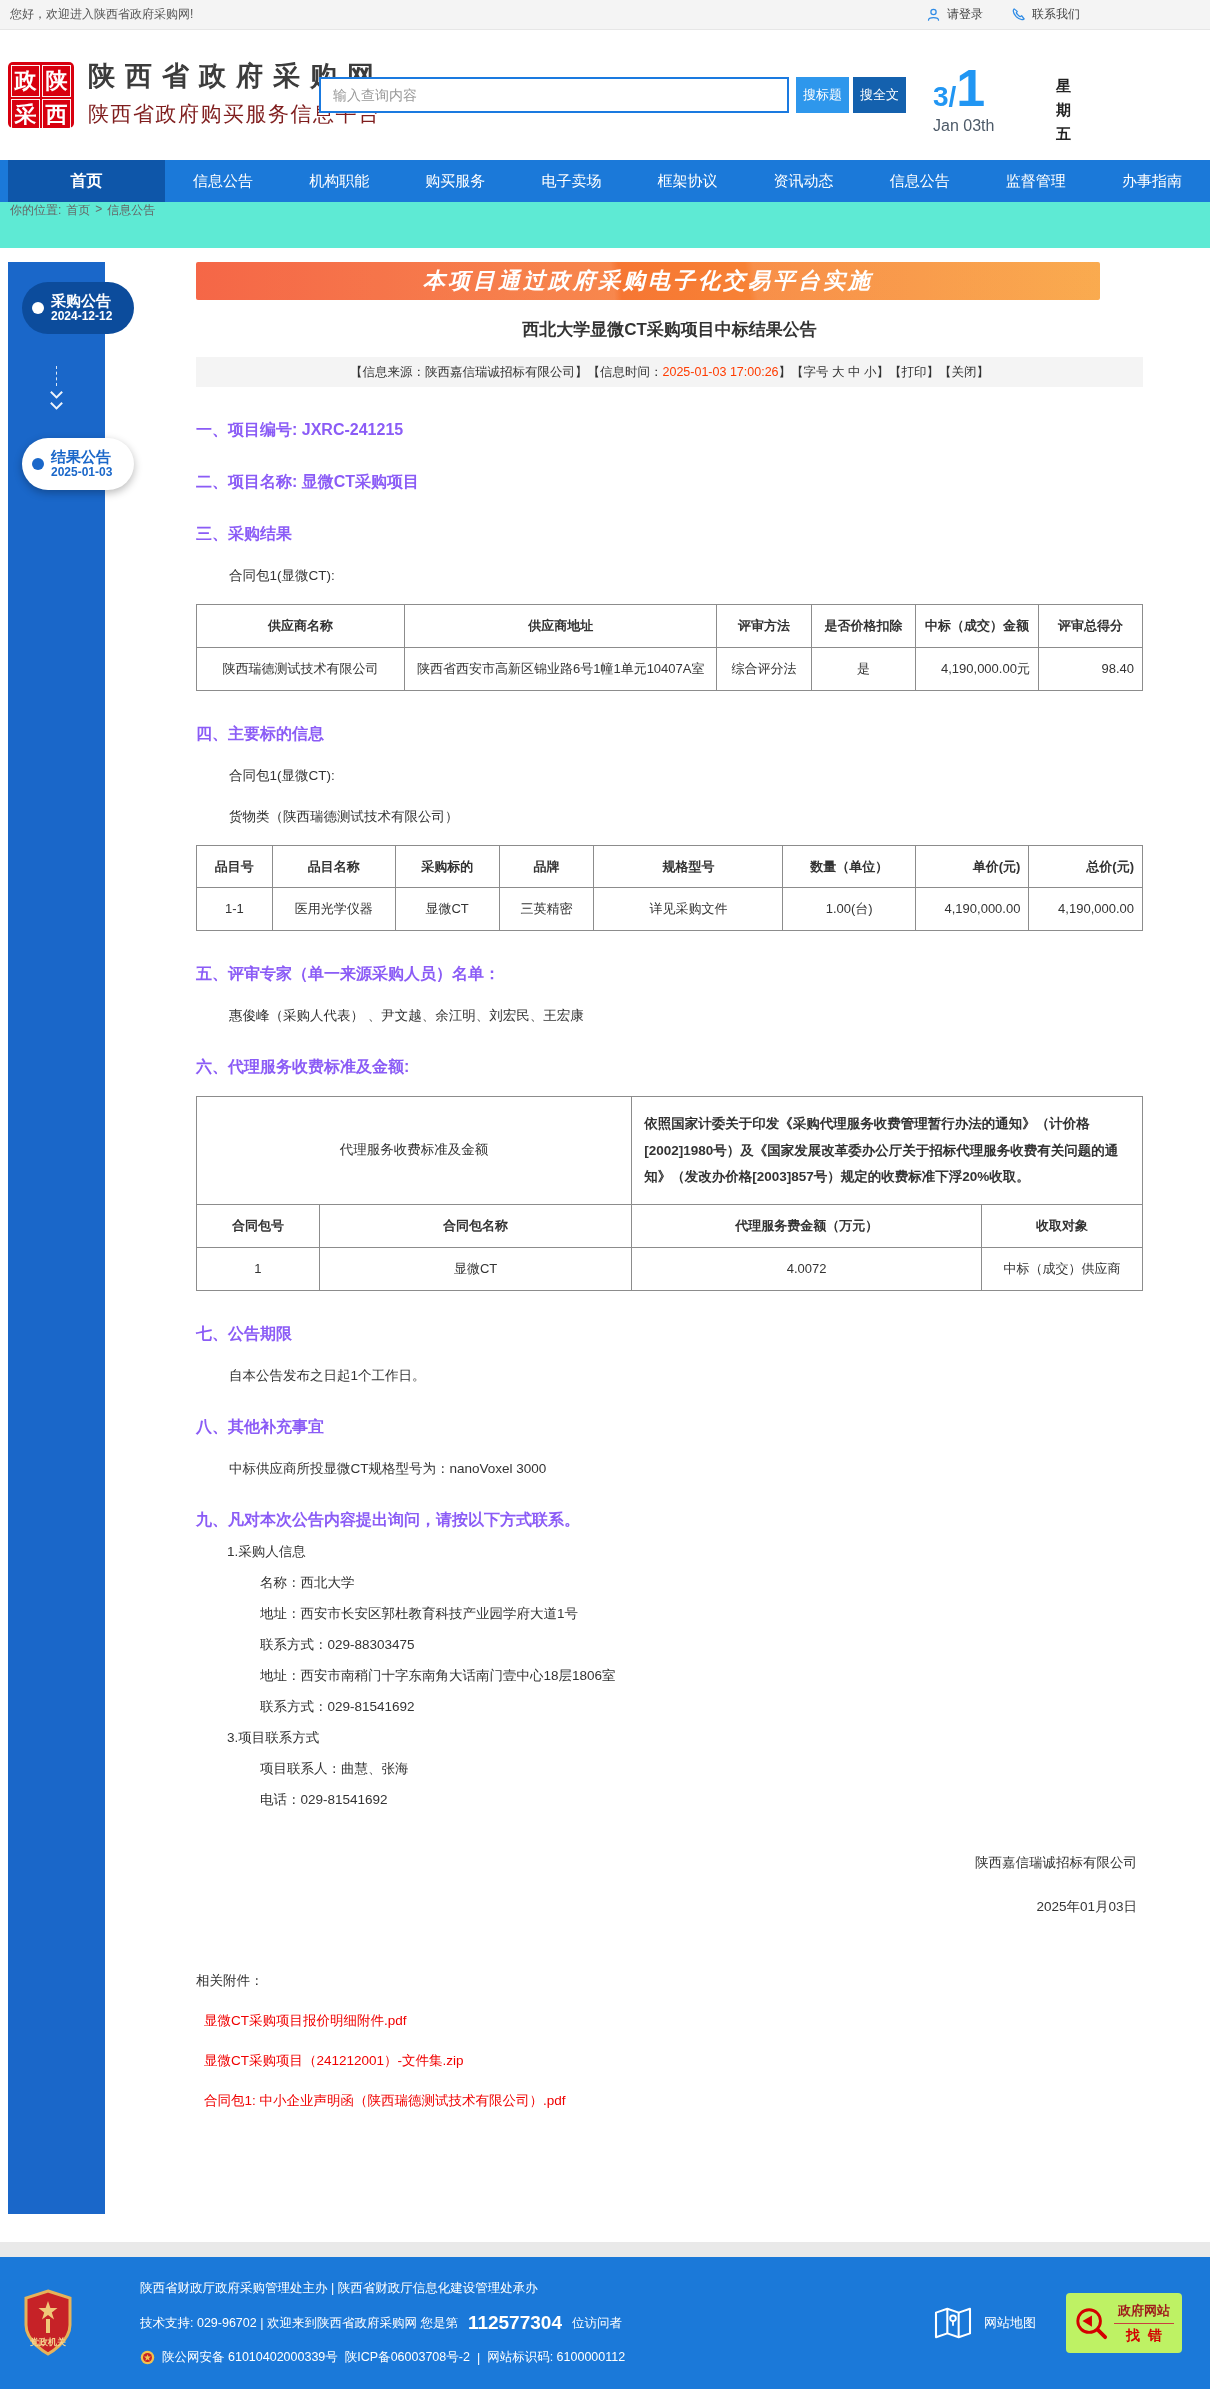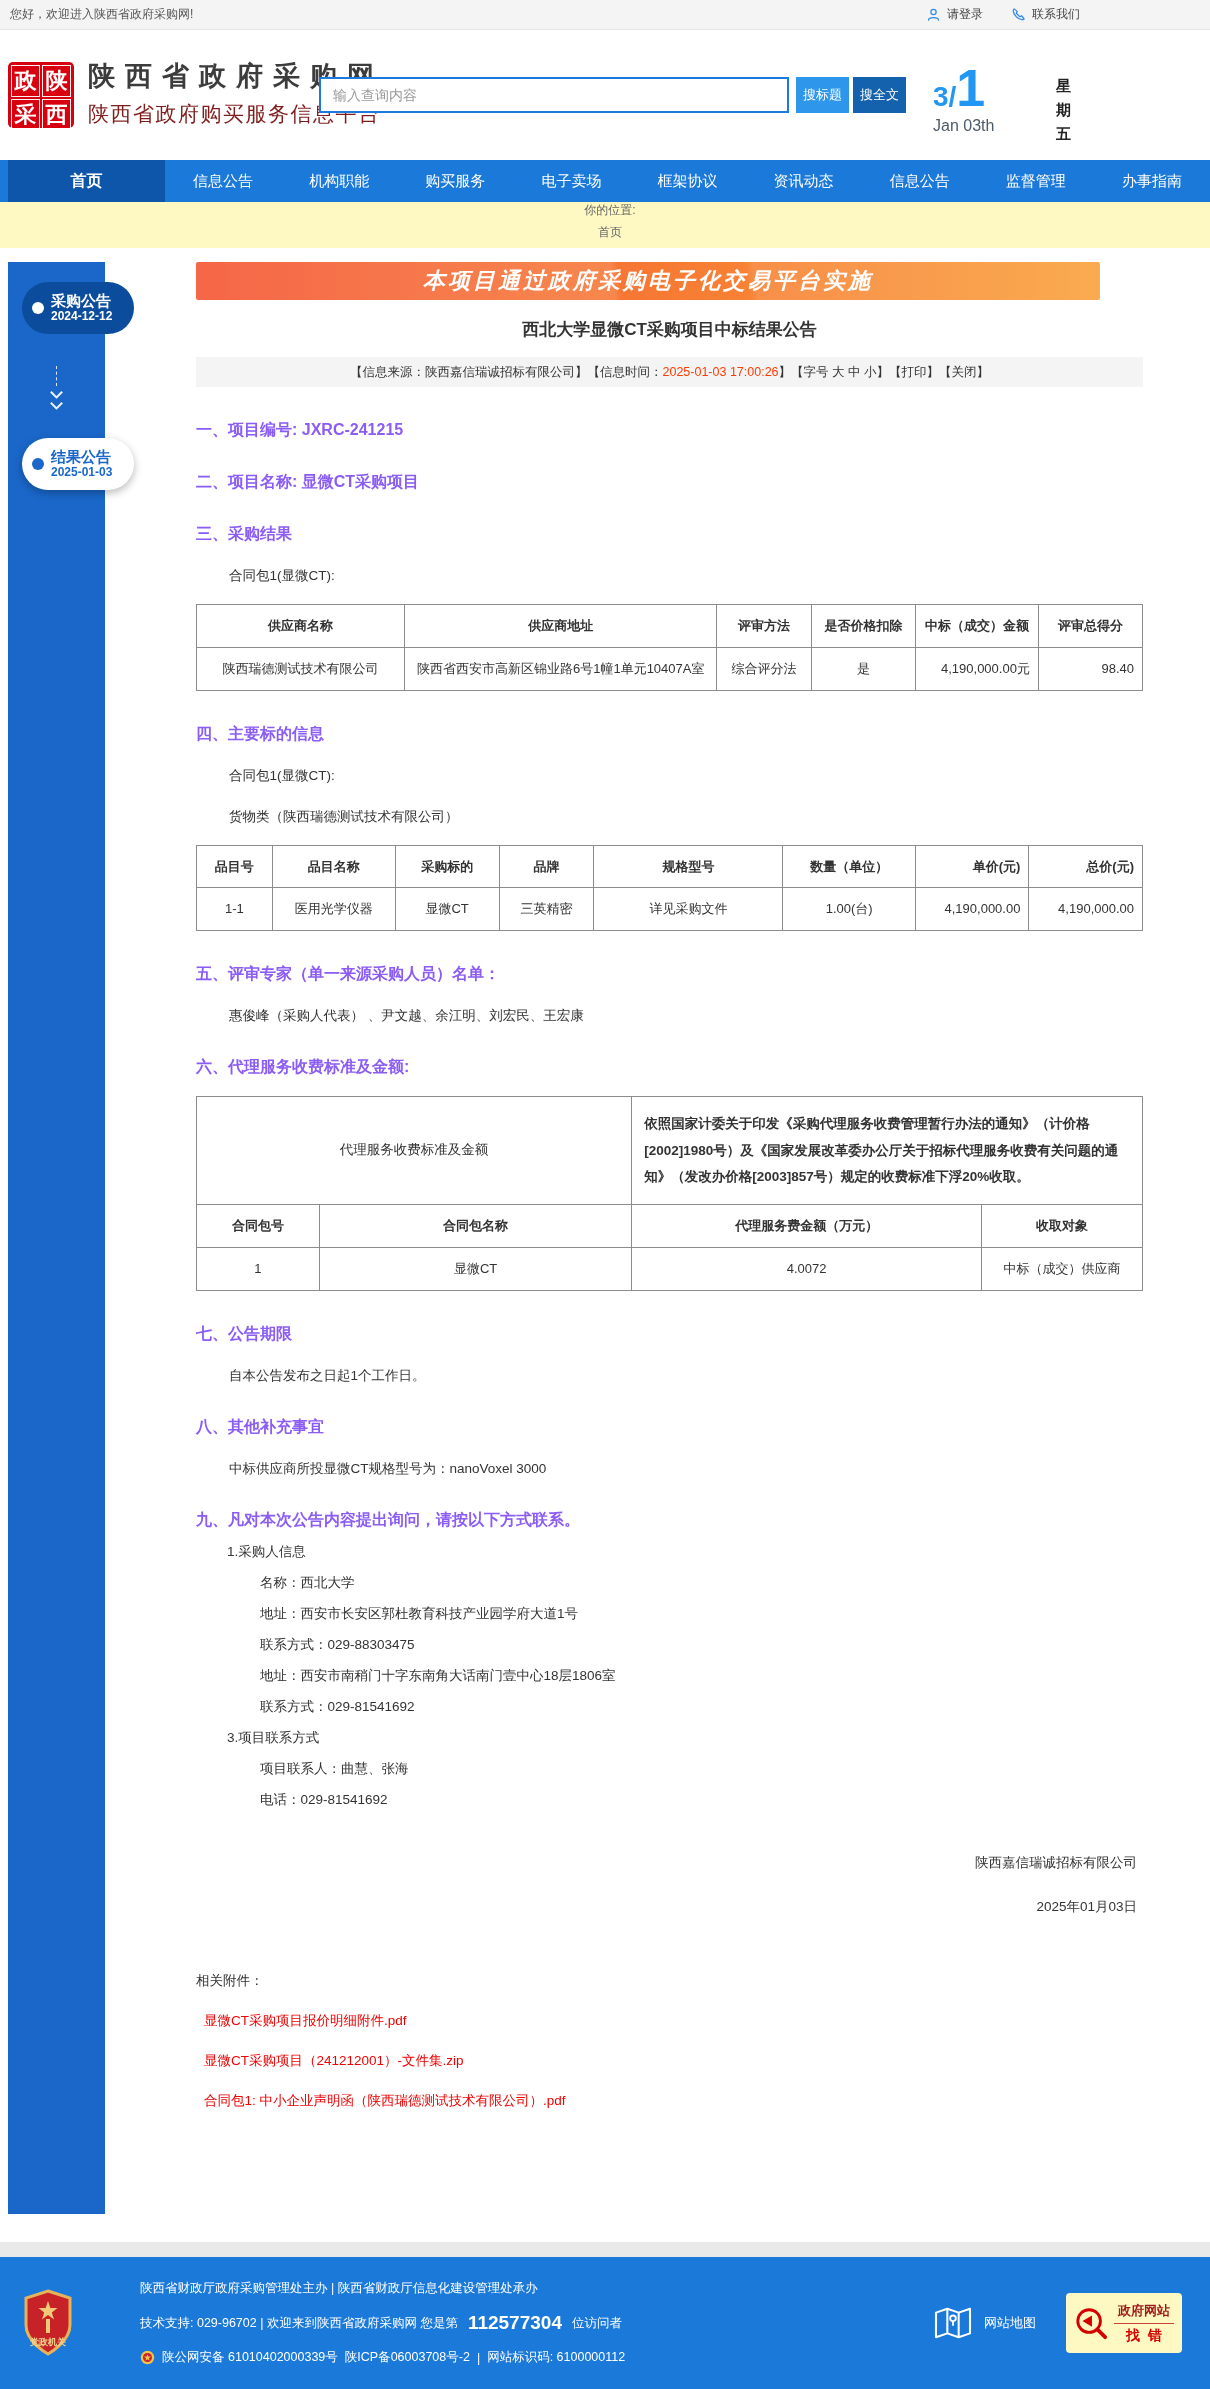--- a/index.html
+++ b/index.html
@@ -50,21 +50,21 @@
   .weekday { position:absolute; left:1056px; top:44px; width:17px; font-size:15px; font-weight:bold; color:#222; line-height:1.6; word-break:break-all; }
 
   
   .nav { height:42px; background:#1b79d9; display:flex; align-items:stretch; padding-left:8px; }
   .nav-item {
     color:#fff; font-size:15px; flex:1; display:flex; align-items:center; justify-content:center; cursor:pointer;
   }
   .nav-item.active { flex:none; width:157px; background:#0e56a9; font-weight:bold; font-size:16px; }
 
   
-  .breadcrumb { height:46px; background:#fef9c3; display:flex; align-items:center; padding-left:10px; font-size:12px; color:#666; gap:5px;flex-direction:column; }
+  .breadcrumb { height:46px; background:#5eead4; display:flex; padding-left:10px; font-size:12px; color:#666; gap:5px; }
   .breadcrumb .crumb { cursor:pointer; }
 
   
   .body-wrap { position:relative; background:#fff; min-height:1994px; padding-top:14px; }
   .timeline {
     position:absolute; left:8px; top:14px; bottom:28px; width:97px; background:#1a67c9;
     padding-top:20px;
   }
   .step-pill {
     width:112px; margin-left:14px; height:52px; border-radius:26px;
@@ -124,21 +124,21 @@
   
   .strip { height:15px; background:#e9e9e9; }
   .footer { height:132px; background:#1b79d9; position:relative; display:flex; align-items:center; color:#fff; }
   .shield { margin-left:22px; flex:none; }
   .f-lines { margin-left:66px; display:flex; flex-direction:column; gap:15px; font-size:12.5px; }
   .f-line { display:flex; align-items:center; gap:7px; }
   .count { font-size:19px; font-weight:bold; margin:0 3px; }
   .f-right { position:absolute; right:28px; top:50%; transform:translateY(-50%); display:flex; align-items:center; gap:30px; }
   .sitemap { display:flex; align-items:center; gap:12px; font-size:13px; cursor:pointer; }
   .err-badge {
-    background:#fef9c3; border-radius:4px; width:116px; height:60px; display:flex; align-items:center;
+    background:#bef264; border-radius:4px; width:116px; height:60px; display:flex; align-items:center;
     padding:6px 8px; gap:6px; cursor:pointer;
   }
   .err-texts { display:flex; flex-direction:column; align-items:center; flex:1; }
   .err-top { color:#9e1b1b; font-weight:bold; font-size:13px; }
   .err-div { width:100%; height:1px; background:#c94040; margin:3px 0; }
   .err-bottom { color:#d40000; font-weight:bold; font-size:14px; letter-spacing:8px; margin-left:8px; }
 </style>
 </head>
 <body>
 

